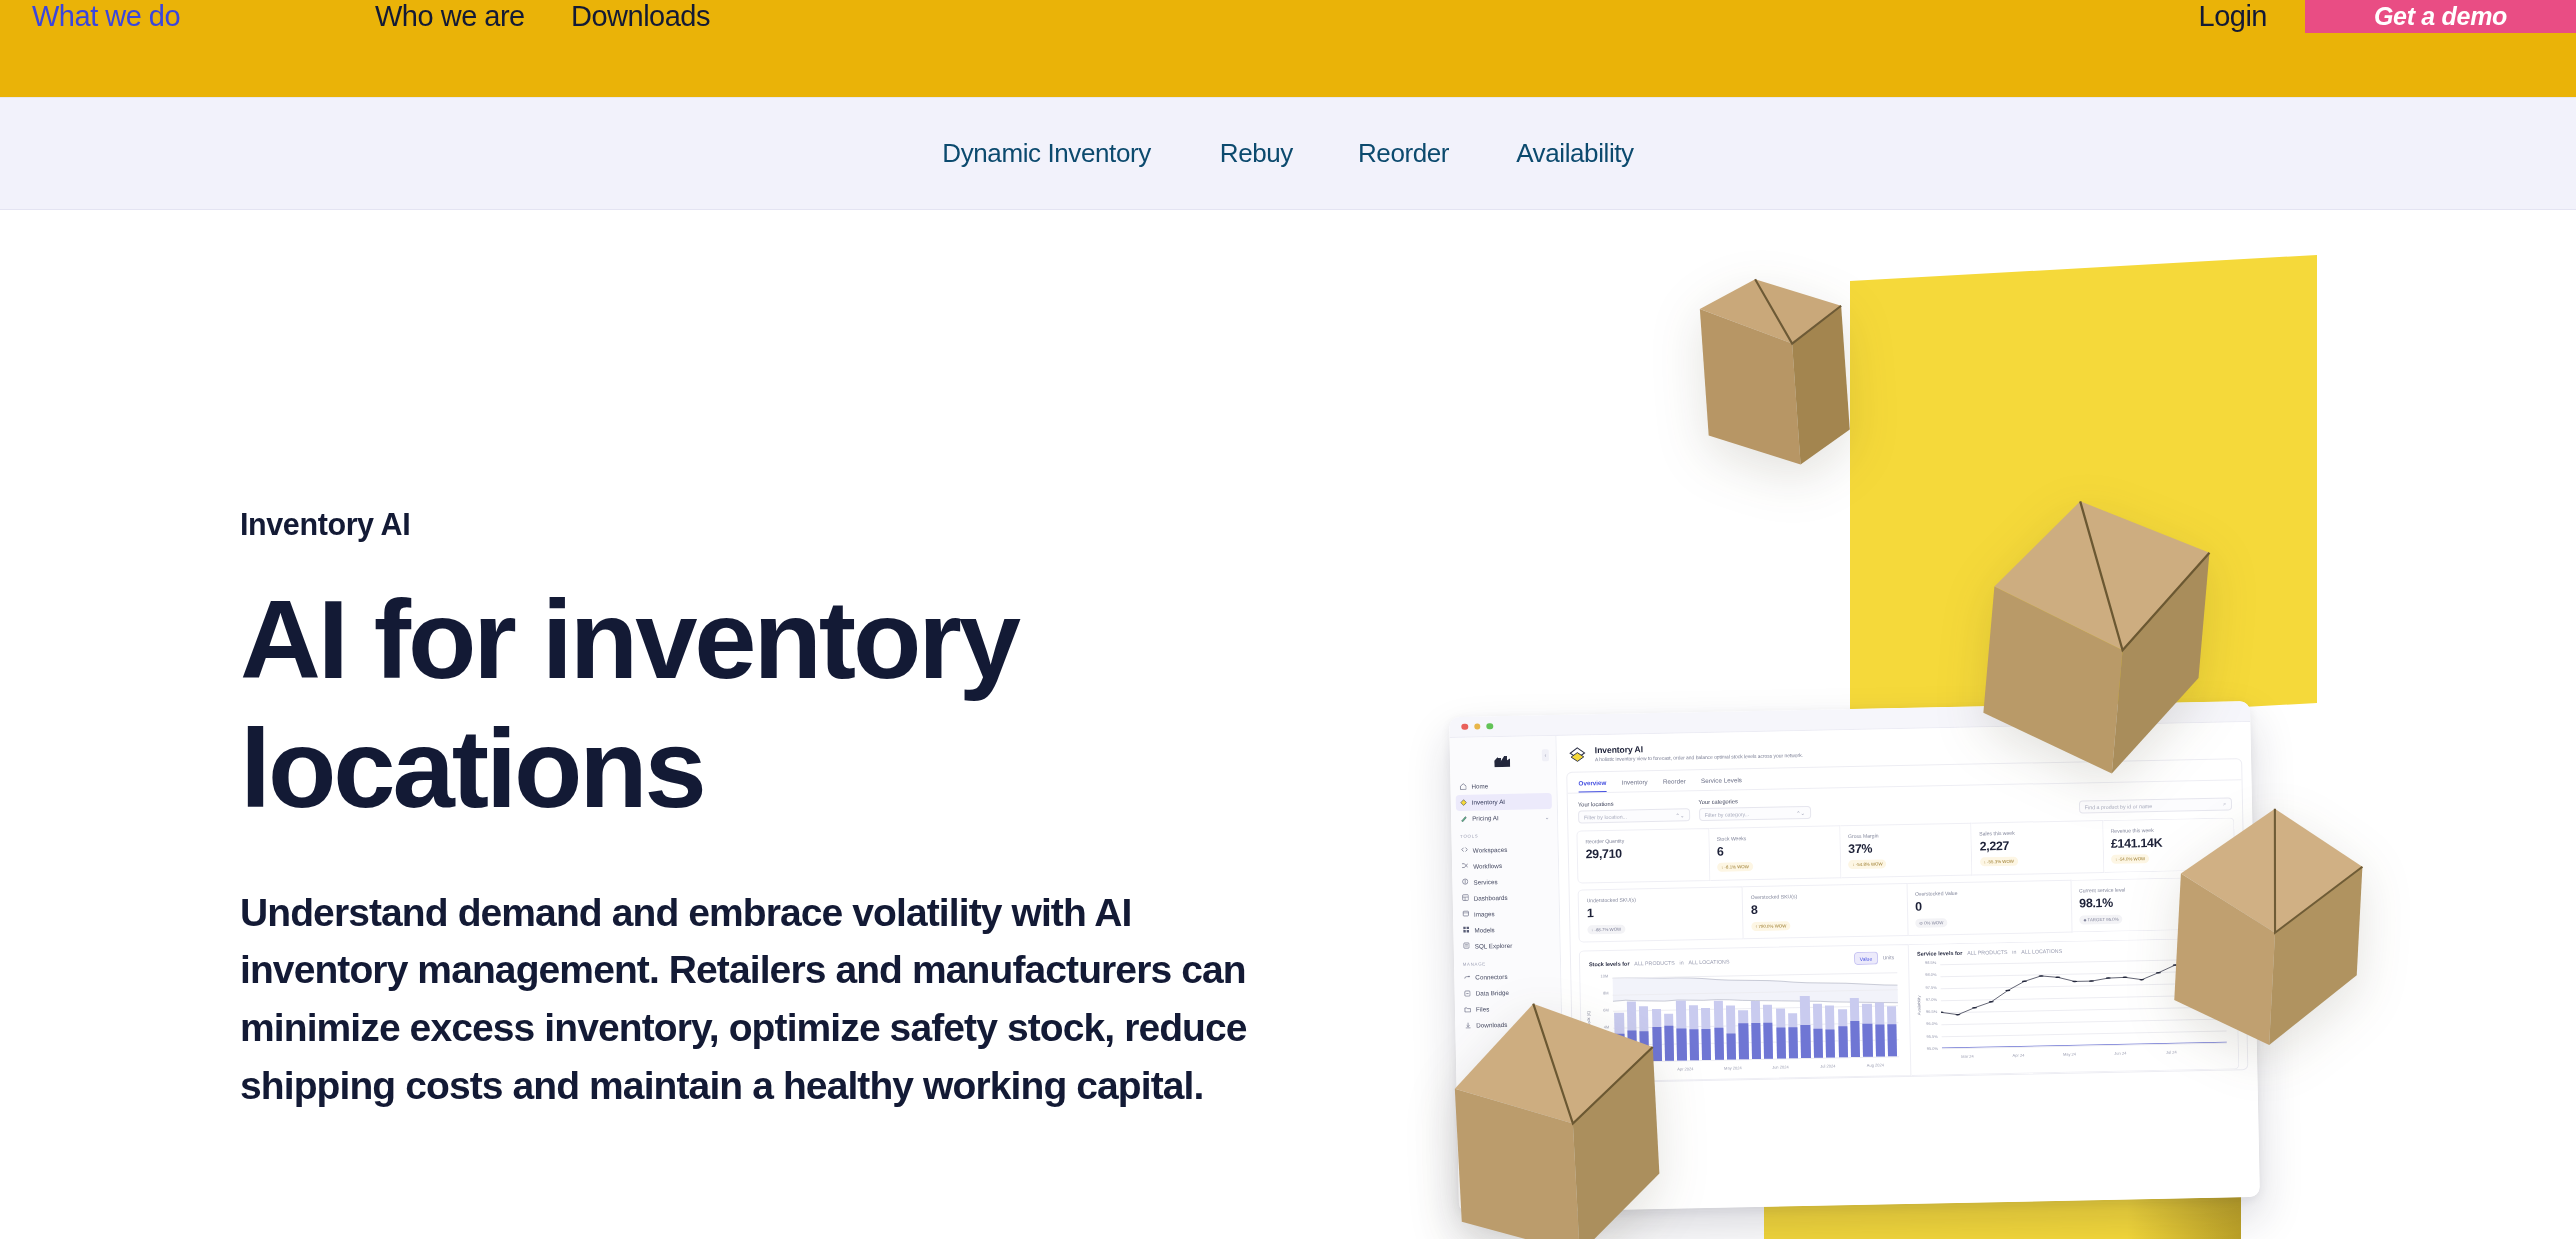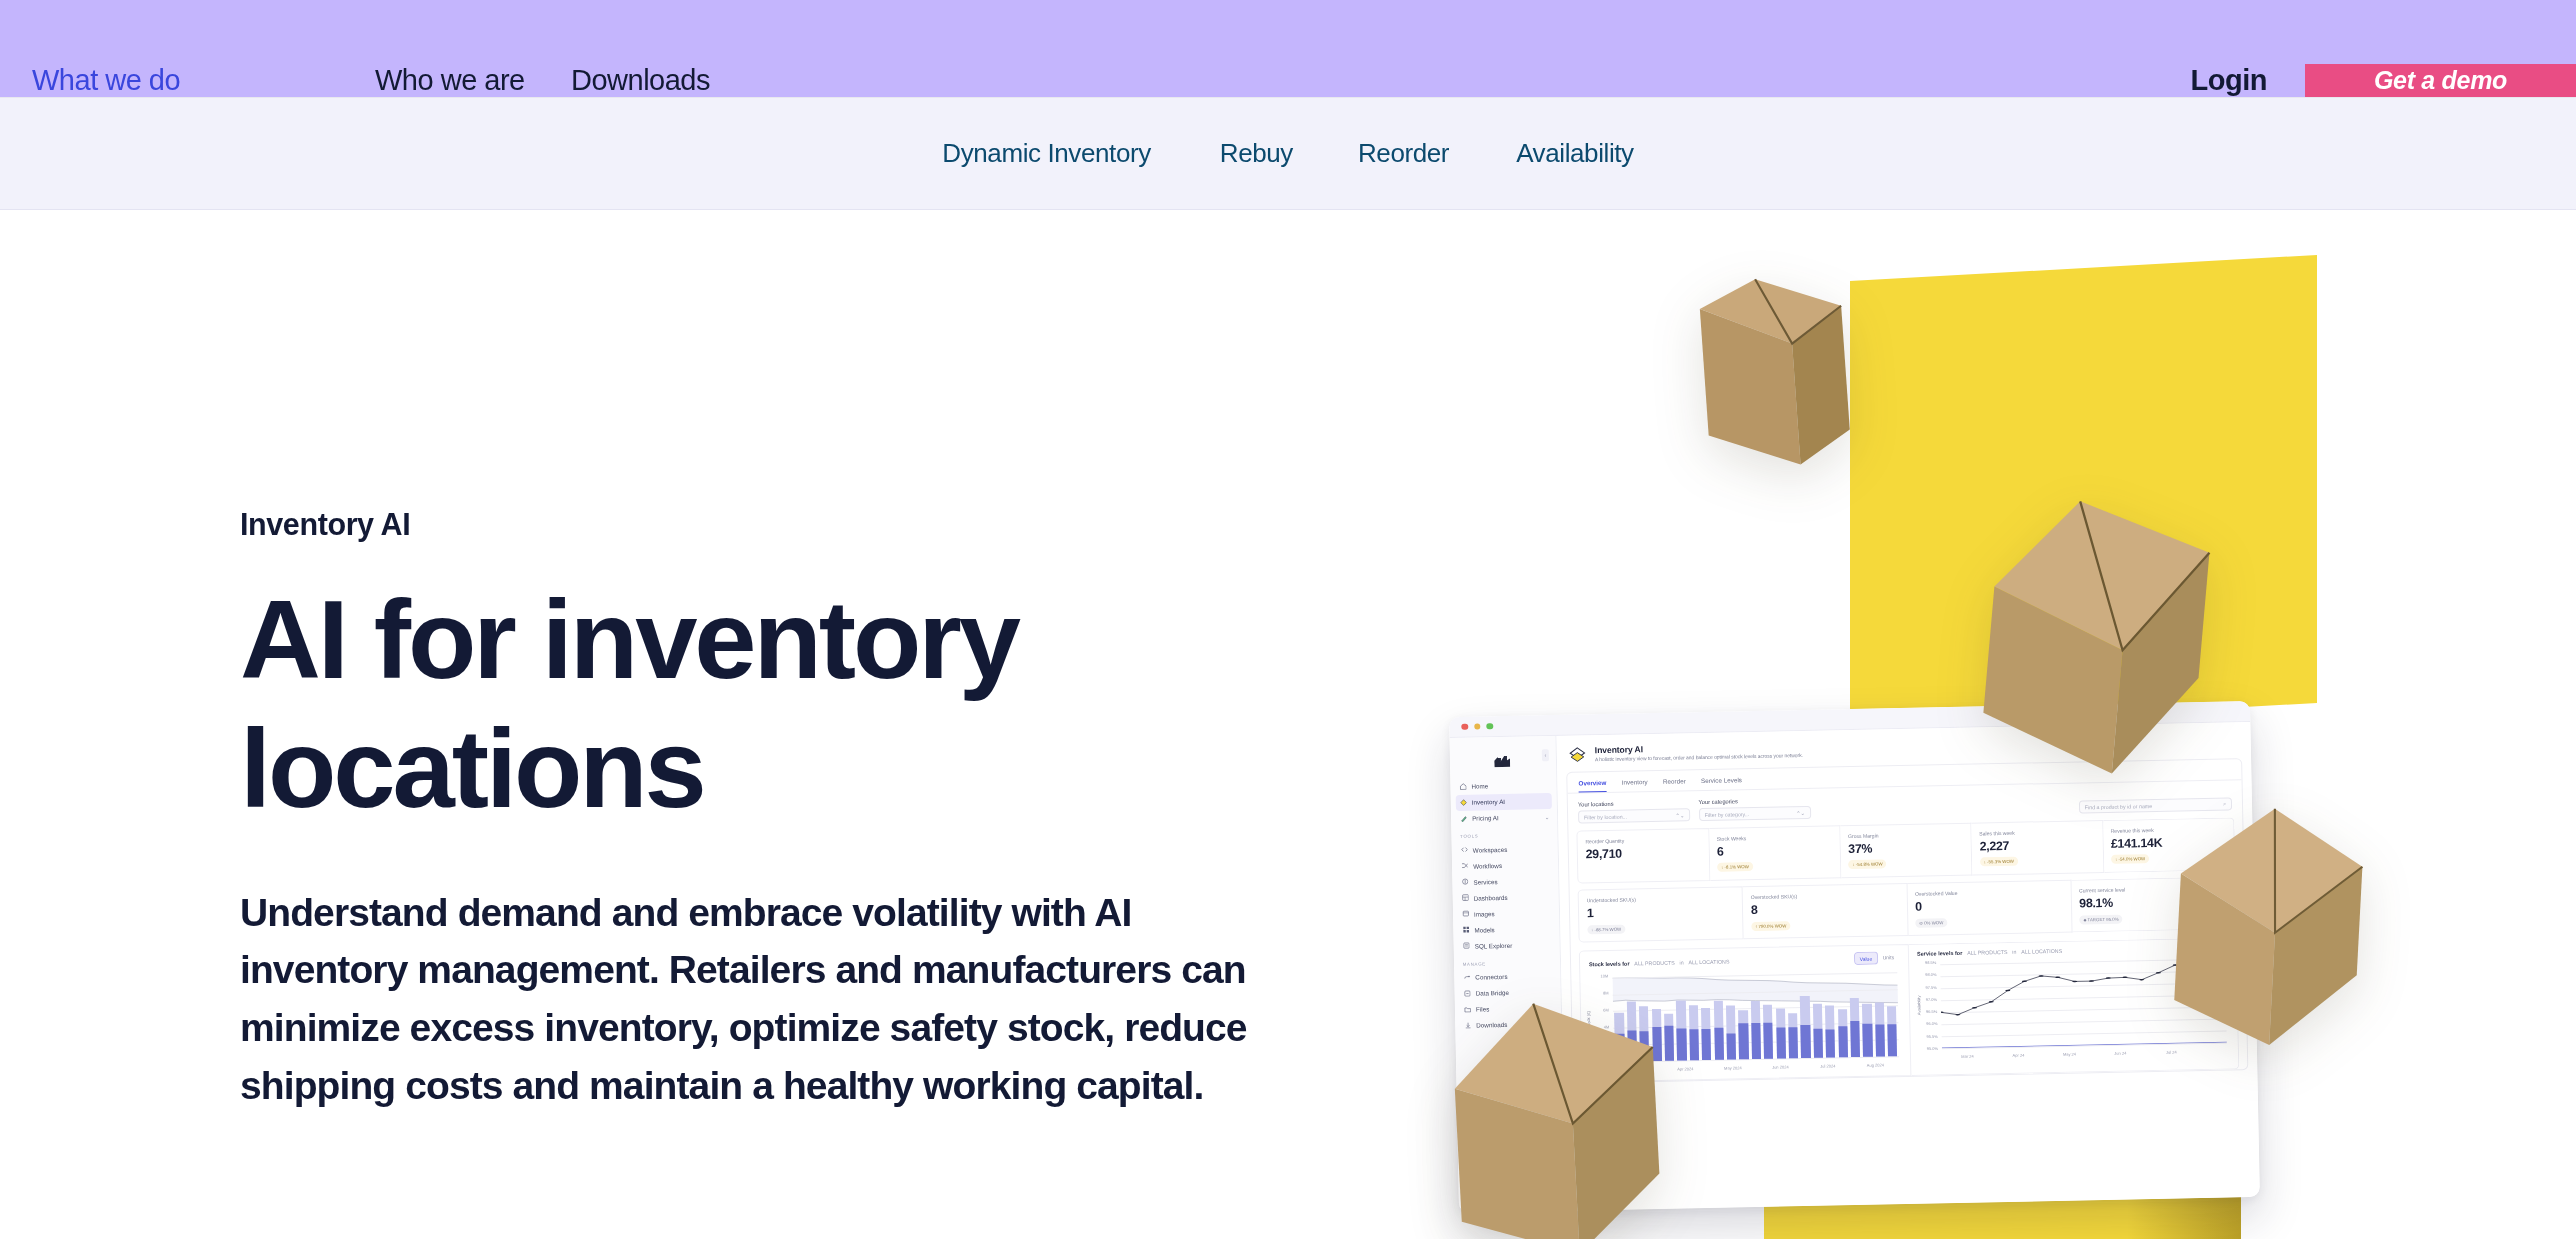--- a/index.html
+++ b/index.html
@@ -8,40 +8,40 @@
     overflow: hidden;
     background: #ffffff;
     font-family: "Liberation Sans", sans-serif;
     -webkit-font-smoothing: antialiased;
   }
 
   
   .topnav {
     position: absolute; left: 0; top: 0;
     width: 2576px; height: 98px;
-    background: #c4b5fd;
+    background: #eab308;
     border-bottom: 1px solid #e8e8ef;
-    display: flex; align-items: flex-end;
+    display: flex; align-items: flex-start;
   }
   .nav-left { display: flex; align-items: center; padding-left: 32px; gap: 0; }
   .nav-link {
     font-size: 29px; letter-spacing: -0.5px;
     color: #131a35; cursor: pointer;
     white-space: nowrap;
   }
   .nav-link.active { color: #3a46dd; }
   .nav-slot-1 { width: 343px; }
   .nav-slot-2 { width: 196px; }
   .nav-right {
     margin-left: auto; display: flex; align-items: stretch;
   }
   .login-link {
     display: flex; align-items: center;
     font-size: 29px; letter-spacing: -0.5px; color: #131a35;
-    padding-right: 38px; cursor: pointer; white-space: nowrap; font-weight: bold;
+    padding-right: 38px; cursor: pointer; white-space: nowrap;
   }
   .demo-btn {
     width: 271px;
     background: #e94d84; color: #ffffff;
     display: flex; align-items: center; justify-content: center;
     font-size: 25px; font-weight: bold; letter-spacing: -0.3px;
     cursor: pointer; border: none; white-space: nowrap;
     font-family: "Liberation Sans", sans-serif;
     font-style: italic;
   }

